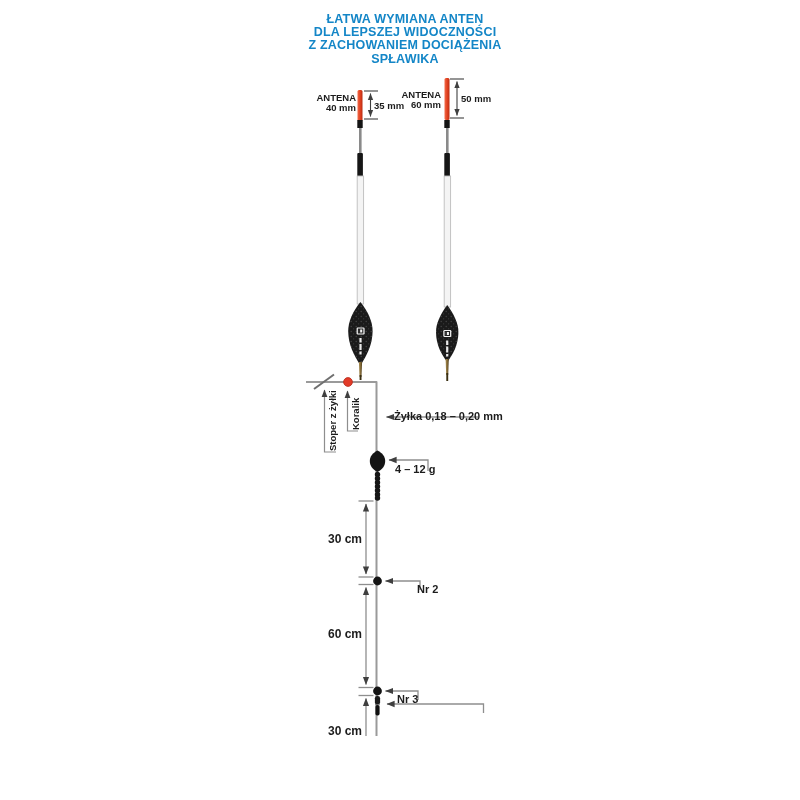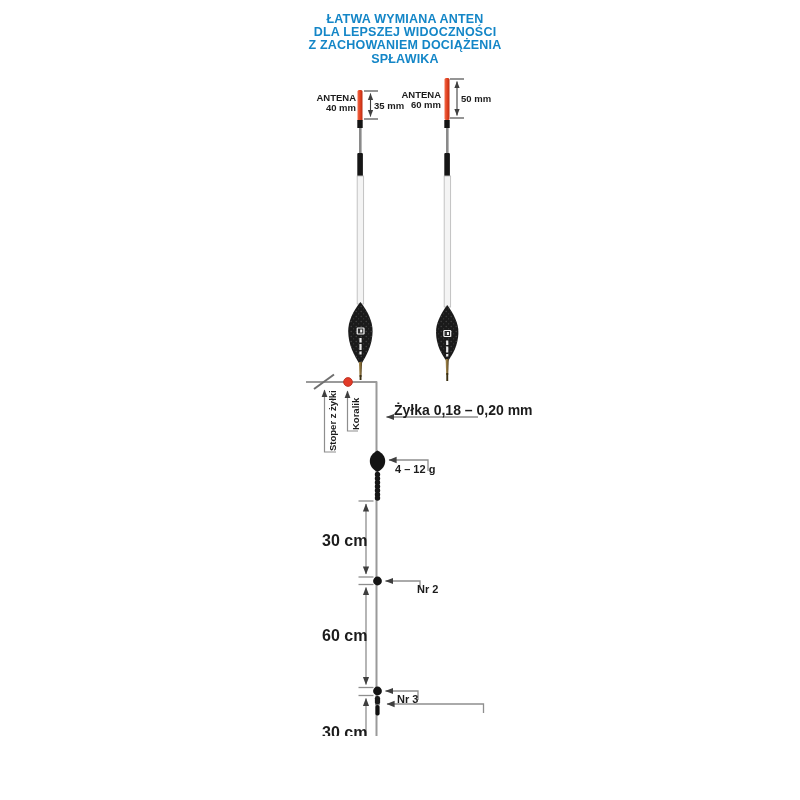--- a/index.html
+++ b/index.html
@@ -6,23 +6,23 @@
   #canvas{position:relative;width:800px;height:736px;background:#ffffff;overflow:hidden;
           font-family:"Liberation Sans", sans-serif;}
   #diagram-svg{position:absolute;left:0;top:0;}
   .txt{position:absolute;color:#1c1c1c;font-weight:bold;white-space:nowrap;}
   .title{left:205px;top:13px;width:400px;text-align:center;font-size:12.5px;
          line-height:13.2px;letter-spacing:.2px;font-weight:bold;}
   .antlabel{font-size:9.5px;line-height:9.5px;text-align:right;}
   .antlabel span{display:block;}
   .dimsmall{font-size:9.5px;}
   .rot{transform-origin:0 0;transform:rotate(-90deg);font-size:9.5px;}
-  .seg{width:40px;text-align:right;font-size:16px;}
+  .seg{width:40px;text-align:right;font-size:12px;}
   .leaderlbl{font-size:11px;}
-  .lbl105{font-size:14px;}
+  .lbl105{font-size:11px;margin-top:8px;}
   .snapblock{font-size:10.5px;line-height:11px;white-space:nowrap;}
   .snapblock span{display:block;}
 </style>
 </head>
 <body>
 
 <div id="canvas">
 
   <svg id="diagram-svg" width="800" height="800" viewBox="0 0 800 800">
     <defs>

